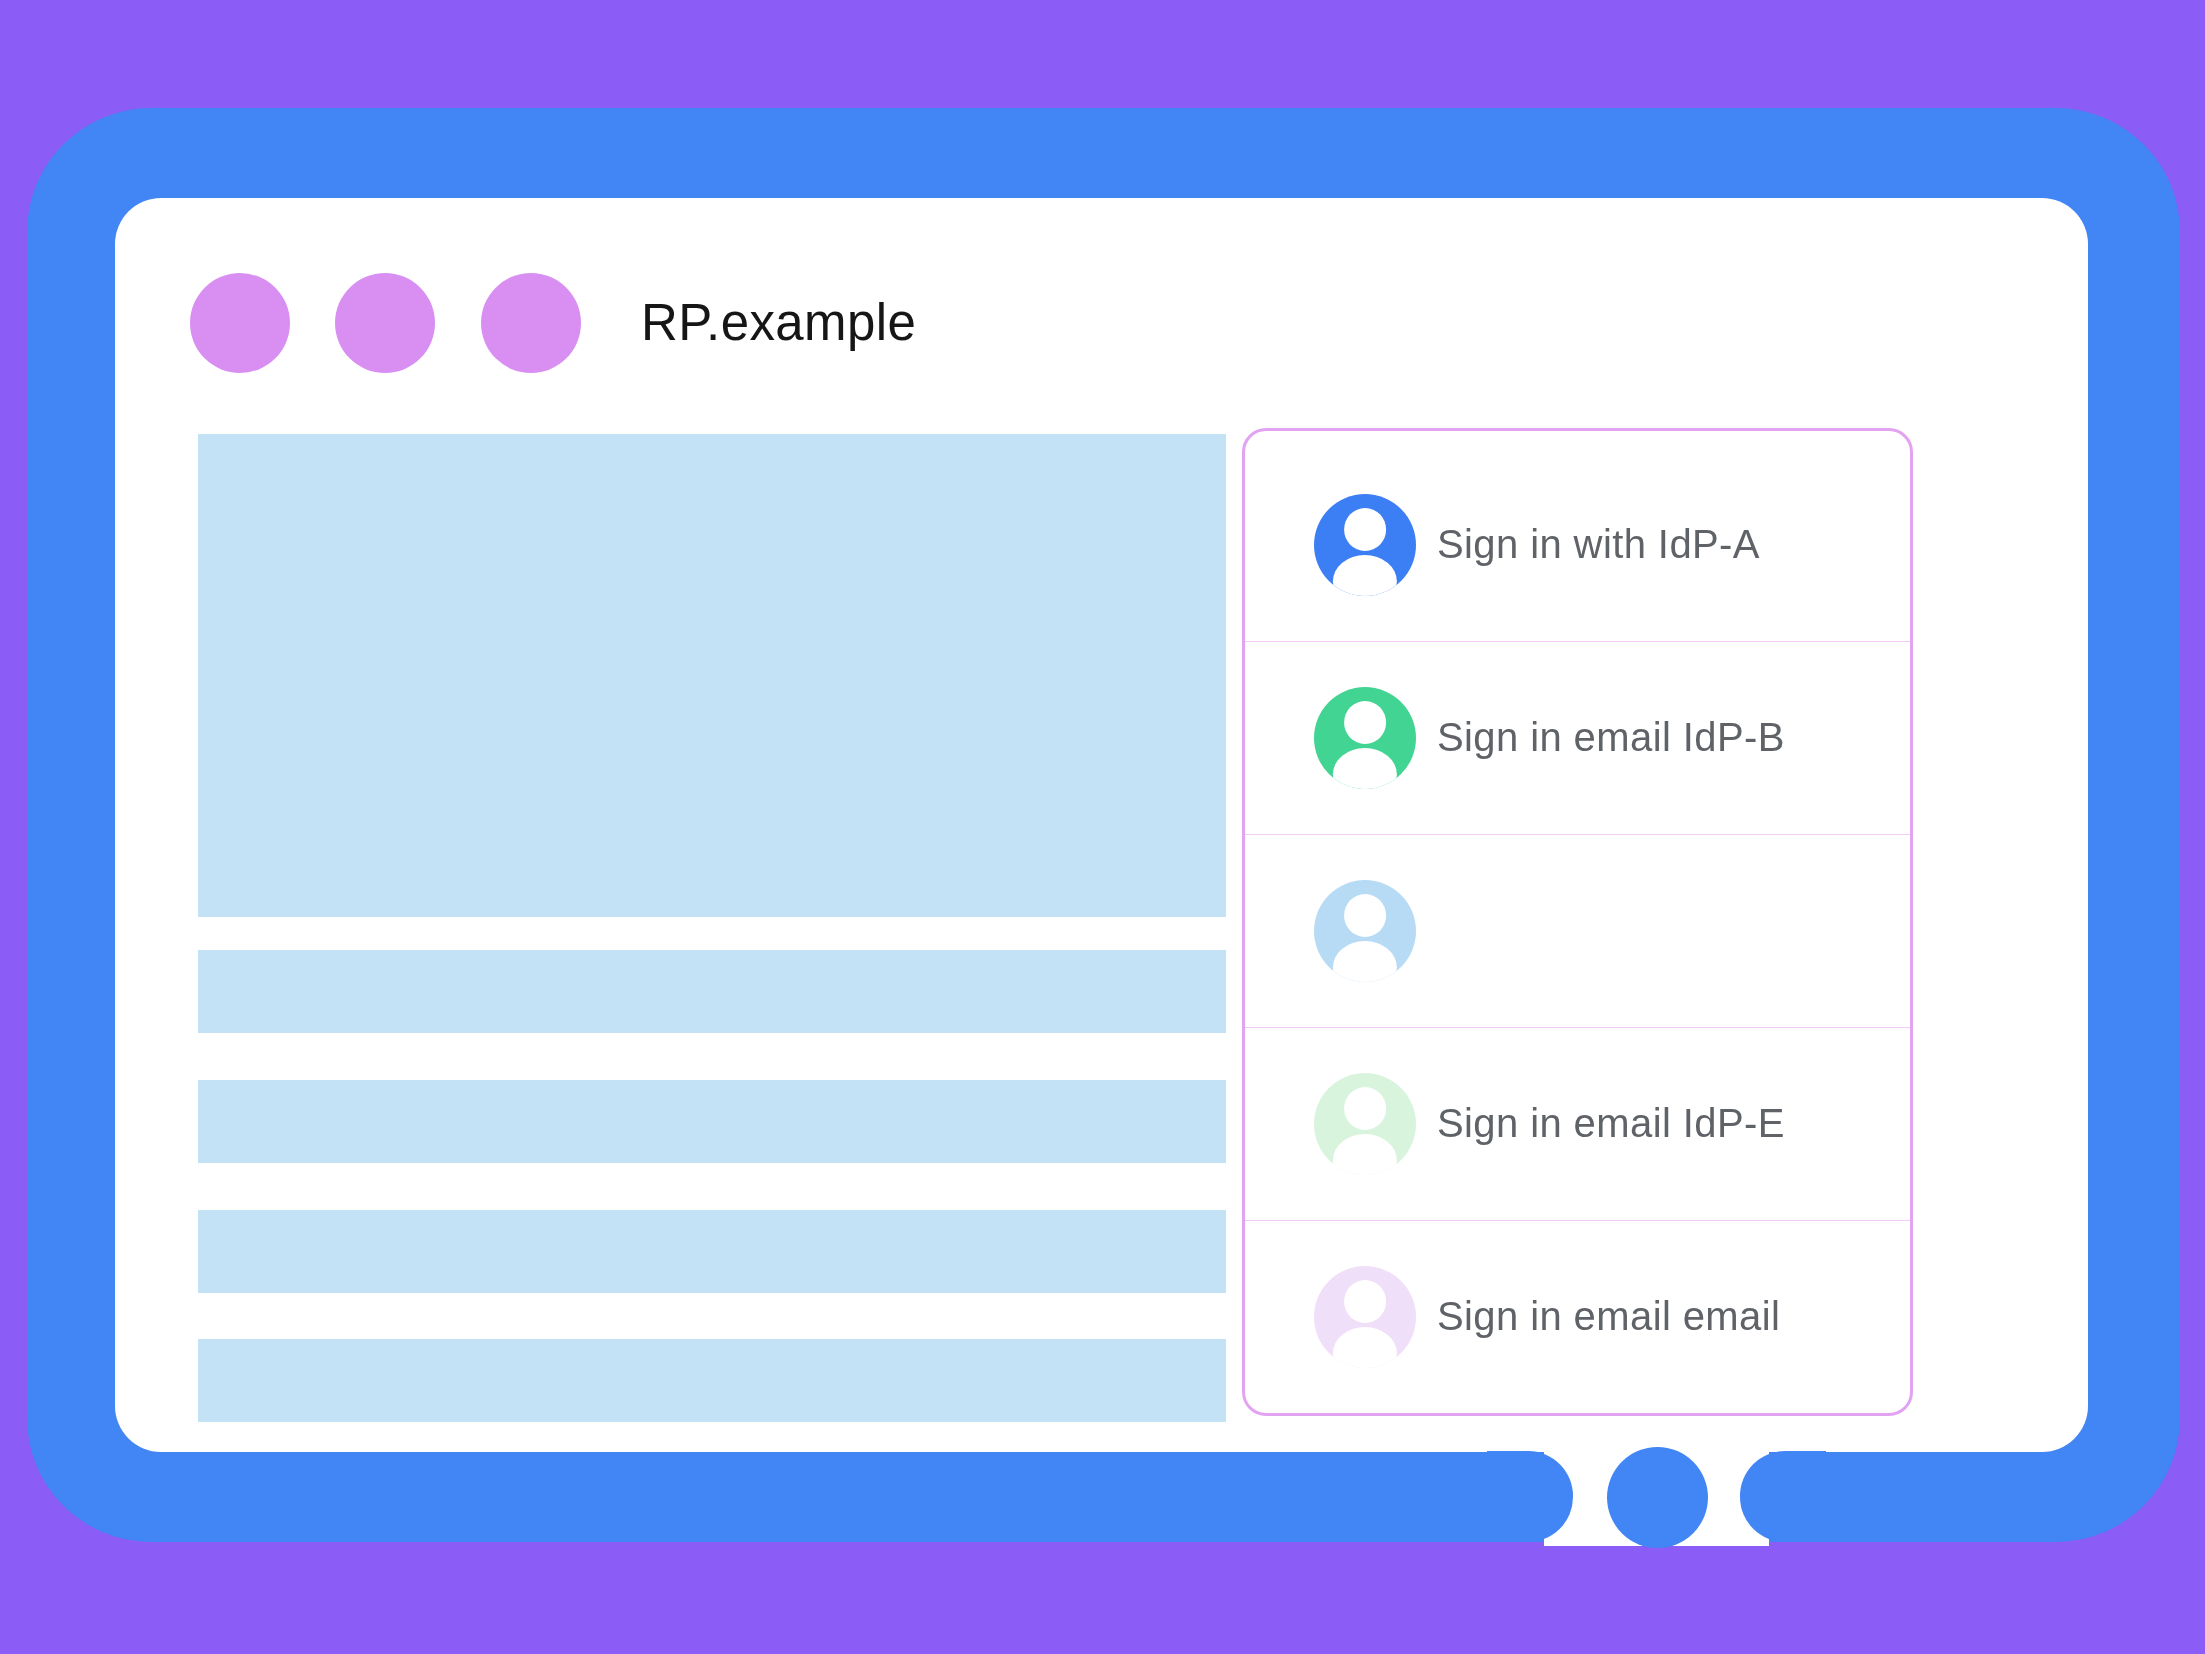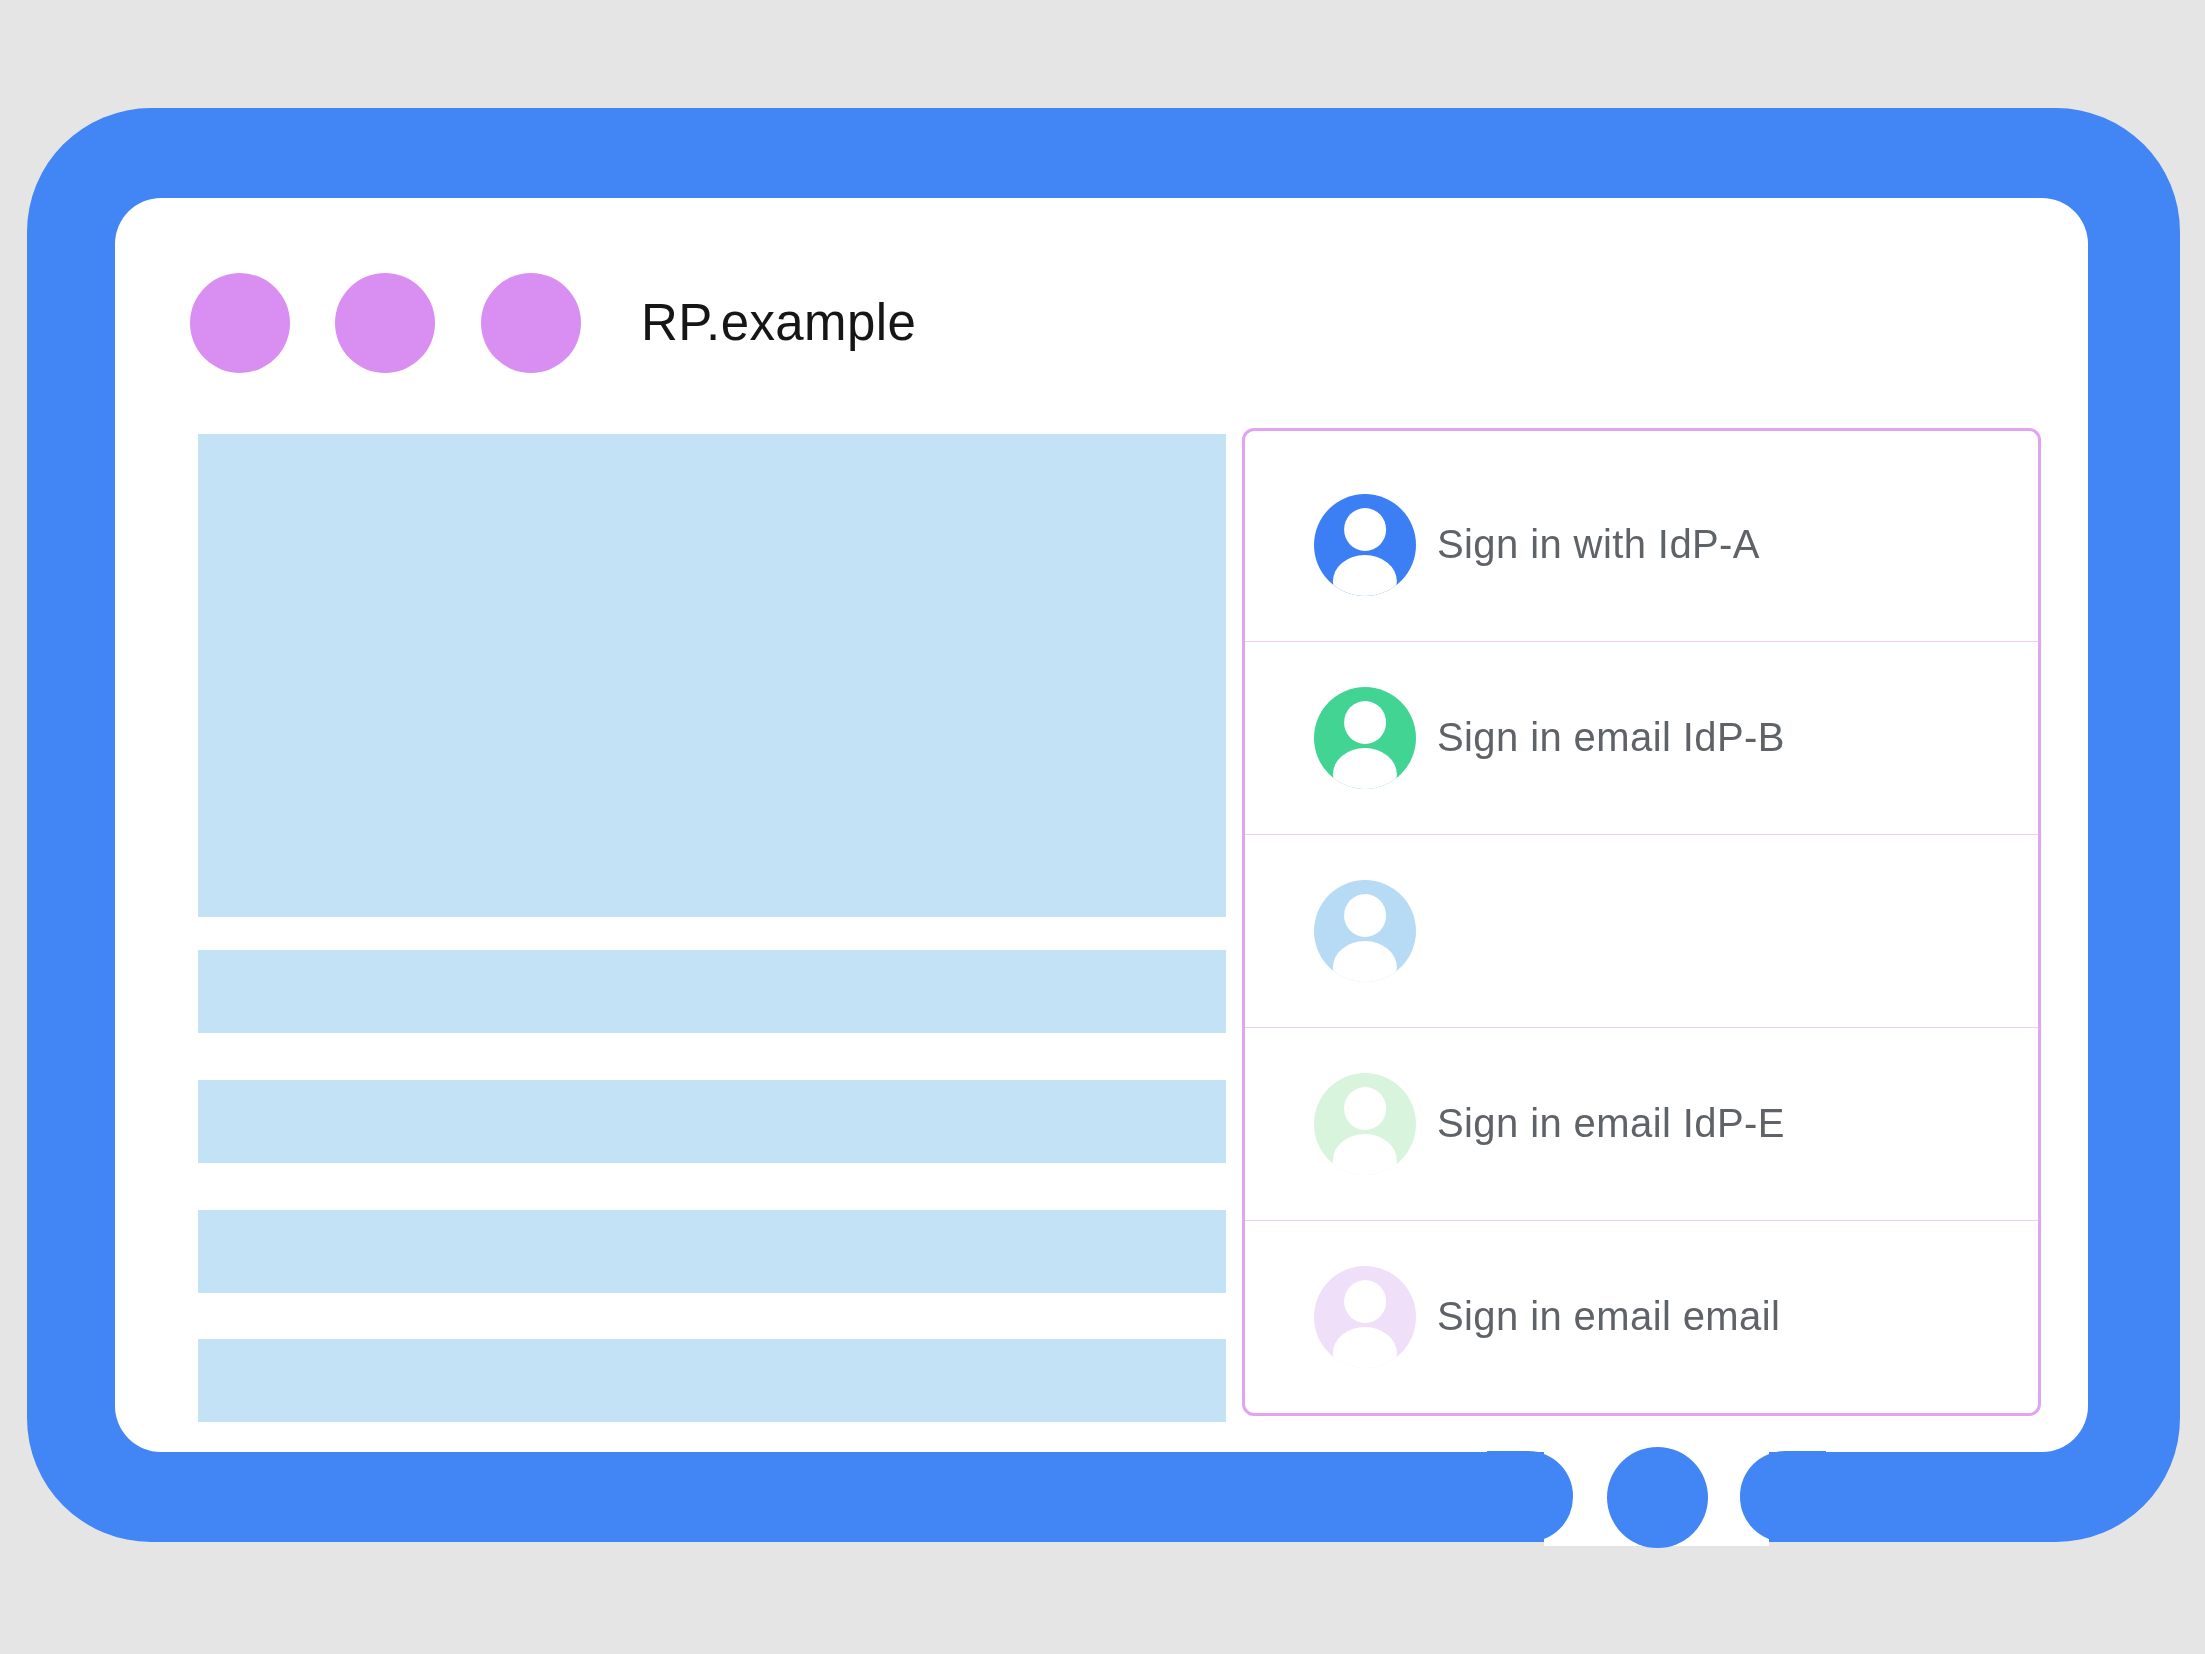--- a/index.html
+++ b/index.html
@@ -8,21 +8,21 @@
     width: 2206px;
     height: 1654px;
     background: #ffffff;
     font-family: "Liberation Sans", "DejaVu Sans", sans-serif;
   }
   .stage {
     position: relative;
     width: 2206px;
     height: 1654px;
     overflow: hidden;
-    background: #e5e5e5;
+    background: #8b5cf6;
   }
   
   .frame {
     position: absolute;
     left: 26.5px; top: 108px;
     width: 2153px; height: 1434px;
     background: var(--frame, #4285F4);
     border-radius: 124px;
   }
   .screen {
@@ -62,25 +62,25 @@
   }
   .ph.hero { top: 434px; height: 483px; }
   .ph.b1 { top: 950px; height: 83px; }
   .ph.b2 { top: 1080px; height: 83px; }
   .ph.b3 { top: 1210px; height: 83px; }
   .ph.b4 { top: 1339px; height: 83px; }
   
   .panel {
     position: absolute;
     left: 1242px; top: 428px;
-    width: 799px; height: 988px;
+    width: 671px; height: 988px;
     box-sizing: border-box;
     background: #ffffff;
     border: 3.5px solid var(--panel-border, #E2A4F2);
-    border-radius: 12px;
+    border-radius: 24px;
     padding-top: 17.6px;
     display: flex;
     flex-direction: column;
     overflow: hidden;
   }
   .row {
     flex: 1;
     display: flex;
     align-items: center;
     padding-left: 69px;

